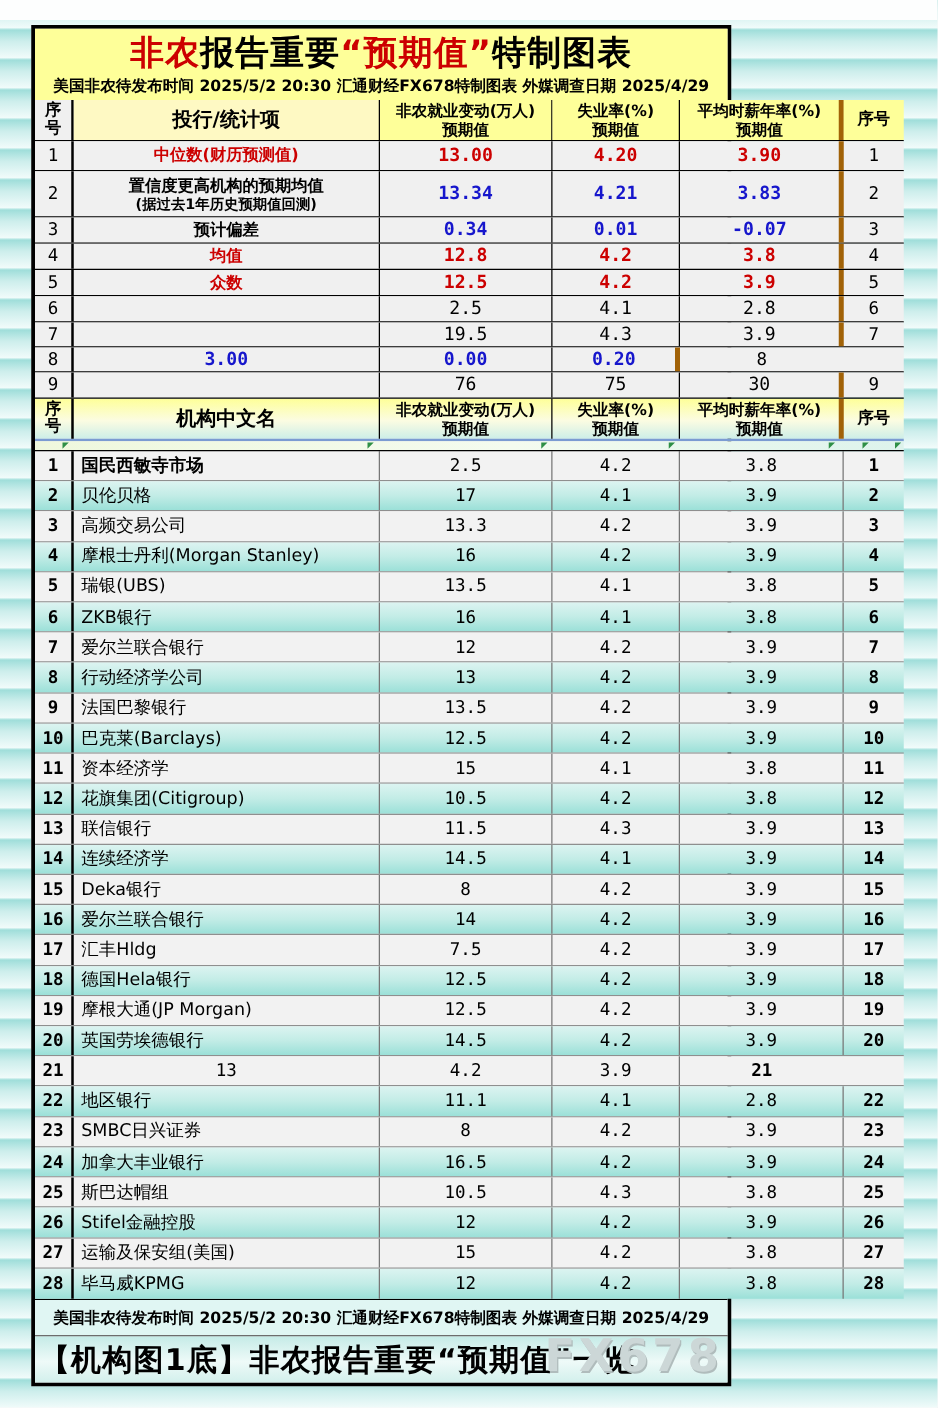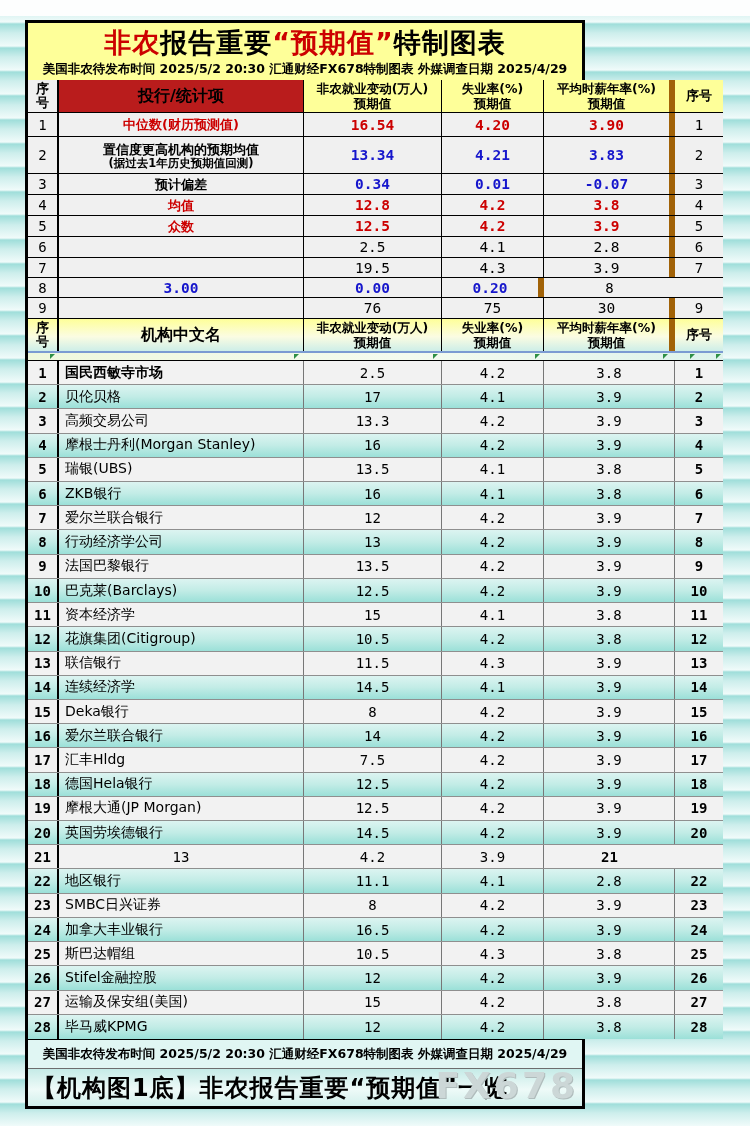--- a/index.html
+++ b/index.html
@@ -19,26 +19,26 @@
   .title-block { height:57px; background:#feff99; text-align:center; overflow:hidden; }
   .main-title { font-size:27px; font-weight:bold; color:#000; line-height:36px; padding-top:2px; letter-spacing:1px; }
   .main-title .red { color:#cc0000; }
   .subtitle { font-size:12.5px; font-weight:bold; color:#000; line-height:16px; }
   
   .grid-row { display:grid; grid-template-columns:31px 245px 138px 102px 131px 1fr; width:695px; }
   .cell { display:flex; align-items:center; justify-content:center; text-align:center; overflow:hidden; }
   .cell.c-seq   { border-right:2px solid #000; }
   .cell.c-name  { border-right:1px solid #000; }
   .cell.c-v1, .cell.c-v2 { border-right:1px solid #000; }
-  .cell.c-v3    { border-right:6px solid #a16207; }
+  .cell.c-v3    { border-right:4px solid #a16207; }
   
   .hdr1 { height:33px; border-bottom:1px solid #000; }
   .hdr1 .cell { font-weight:bold; }
   .hdr1 .c-seq { background:#f0f0f0; font-size:13px; line-height:14px; word-break:break-all; padding:0 7px; }
-  .hdr1 .c-name { background:#b91c1c; font-size:16px; }
+  .hdr1 .c-name { background:#fef9c3; font-size:16px; }
   .hdr1 .c-v1, .hdr1 .c-v2, .hdr1 .c-v3, .hdr1 .c-seq2 { background:#feff99; font-size:12.5px; line-height:15px; white-space:pre-line; }
   .hdr1 .c-seq2 { font-size:13px; line-height:14px; word-break:break-all; padding:0 7px; }
   
   .srow { background:#f0f0f0; border-bottom:1px solid #000; height:21px; }
   .srow:nth-of-type(1) { height:24px; }
   .srow:nth-of-type(2) { height:37px; }
   .srow:nth-of-type(7), .srow:nth-of-type(8), .srow:nth-of-type(9) { height:20px; }
   .srow:nth-of-type(9) { border-bottom:none; }
   .srow .c-seq, .srow .c-seq2 { font-size:14px; color:#000; font-family:"DejaVu Sans Mono", monospace; }
   .srow .lbl { flex-direction:column; justify-content:center; font-size:14px; }
@@ -115,21 +115,21 @@
       <div class="cell c-seq2">序号</div>
     </div>
 
     <div>
   <div class="grid-row srow style-red">
     <div class="cell c-seq">1</div>
     <div class="cell c-name lbl">
       <span class="lbl-main">中位数(财历预测值)</span>
 
     </div>
-    <div class="cell c-v1 val">16.54</div>
+    <div class="cell c-v1 val">13.00</div>
     <div class="cell c-v2 val">4.20</div>
     <div class="cell c-v3 val">3.90</div>
     <div class="cell c-seq2">1</div>
   </div>
 
   <div class="grid-row srow style-blue">
     <div class="cell c-seq">2</div>
     <div class="cell c-name lbl">
       <span class="lbl-main">置信度更高机构的预期均值</span>
       <span class="sub">(据过去1年历史预期值回测)</span>

